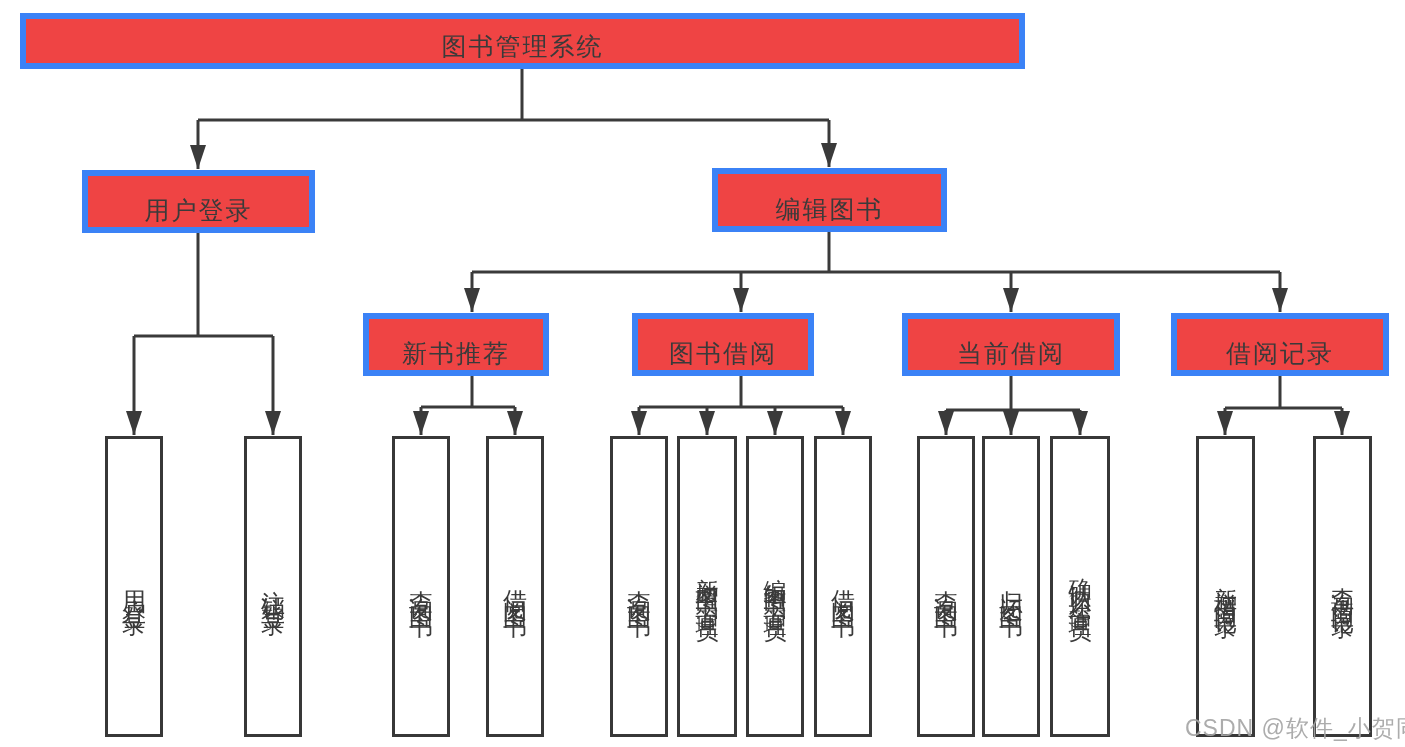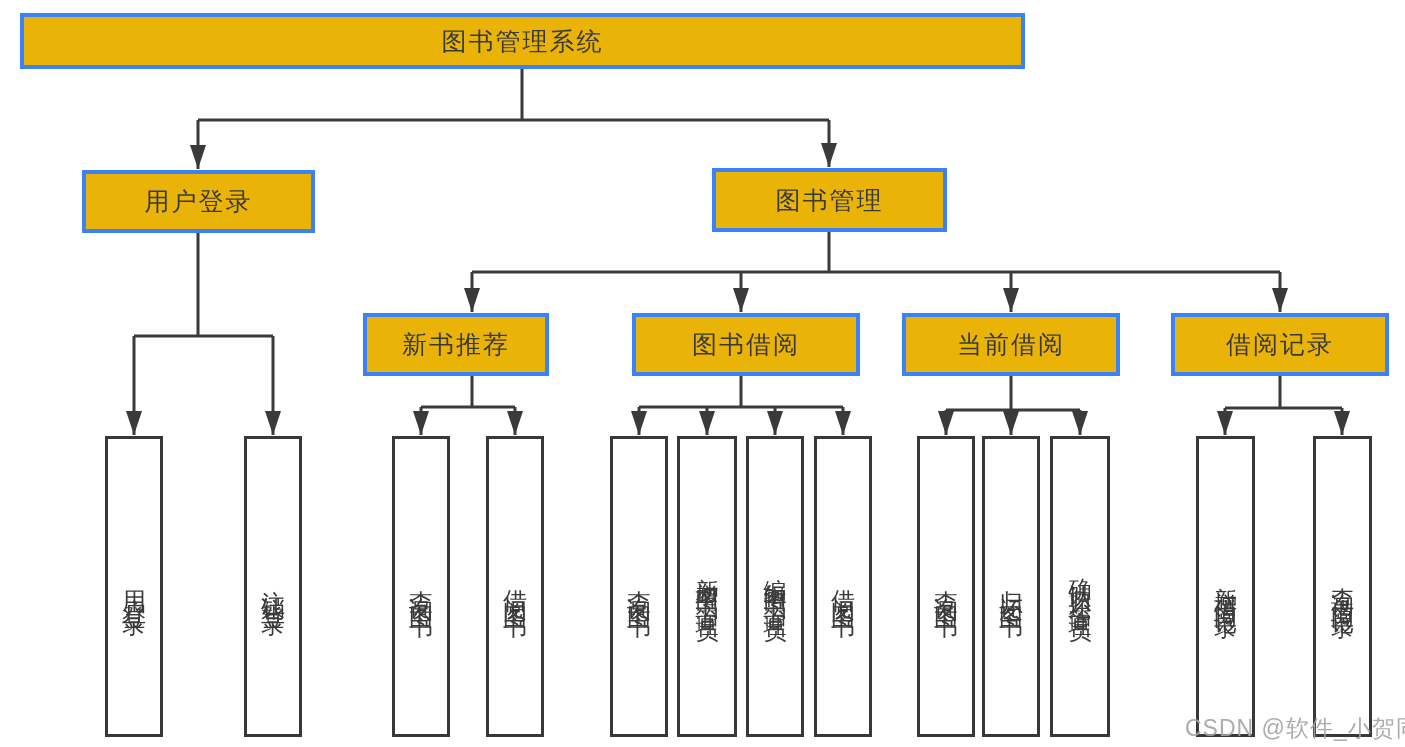--- a/index.html
+++ b/index.html
@@ -12,24 +12,24 @@
     overflow: hidden;
   }
   #connectors {
     position: absolute;
     left: 0; top: 0;
     width: 1405px; height: 747px;
   }
   .hbox {
     position: absolute;
     box-sizing: border-box;
-    border: 4px solid #3b82f6;
-    background: #eab308;
+    border: 6px solid #3b82f6;
+    background: #ef4444;
     display: flex;
-    align-items: center;
+    align-items: flex-end;
     justify-content: center;
     color: #3a3a3a;
     font-size: 25px;
     letter-spacing: 2px;
     white-space: nowrap;
   }
   .vbox {
     position: absolute;
     box-sizing: border-box;
     top: 436px;
@@ -106,27 +106,27 @@
   </svg>
 
   <div class="hbox" style="left:20px; top:13px; width:1005px; height:56px;">
     <span>图书管理系统</span>
   </div>
 
   <div class="hbox" style="left:82px; top:170px; width:233px; height:63px;">
     <span>用户登录</span>
   </div>
   <div class="hbox" style="left:712px; top:168px; width:235px; height:64px;">
-    <span>图书管理</span>
+    <span>编辑图书</span>
   </div>
 
   <div class="hbox" style="left:363px; top:313px; width:186px; height:63px;">
     <span>新书推荐</span>
   </div>
-  <div class="hbox" style="left:632px; top:313px; width:228px; height:63px;">
+  <div class="hbox" style="left:632px; top:313px; width:182px; height:63px;">
     <span>图书借阅</span>
   </div>
   <div class="hbox" style="left:1171px; top:313px; width:218px; height:63px;">
     <span>借阅记录</span>
   </div>
   <div class="hbox" style="left:902px; top:313px; width:218px; height:63px;">
     <span>当前借阅</span>
   </div>
 
   <div class="vbox" style="left:105px; width:58px;">

